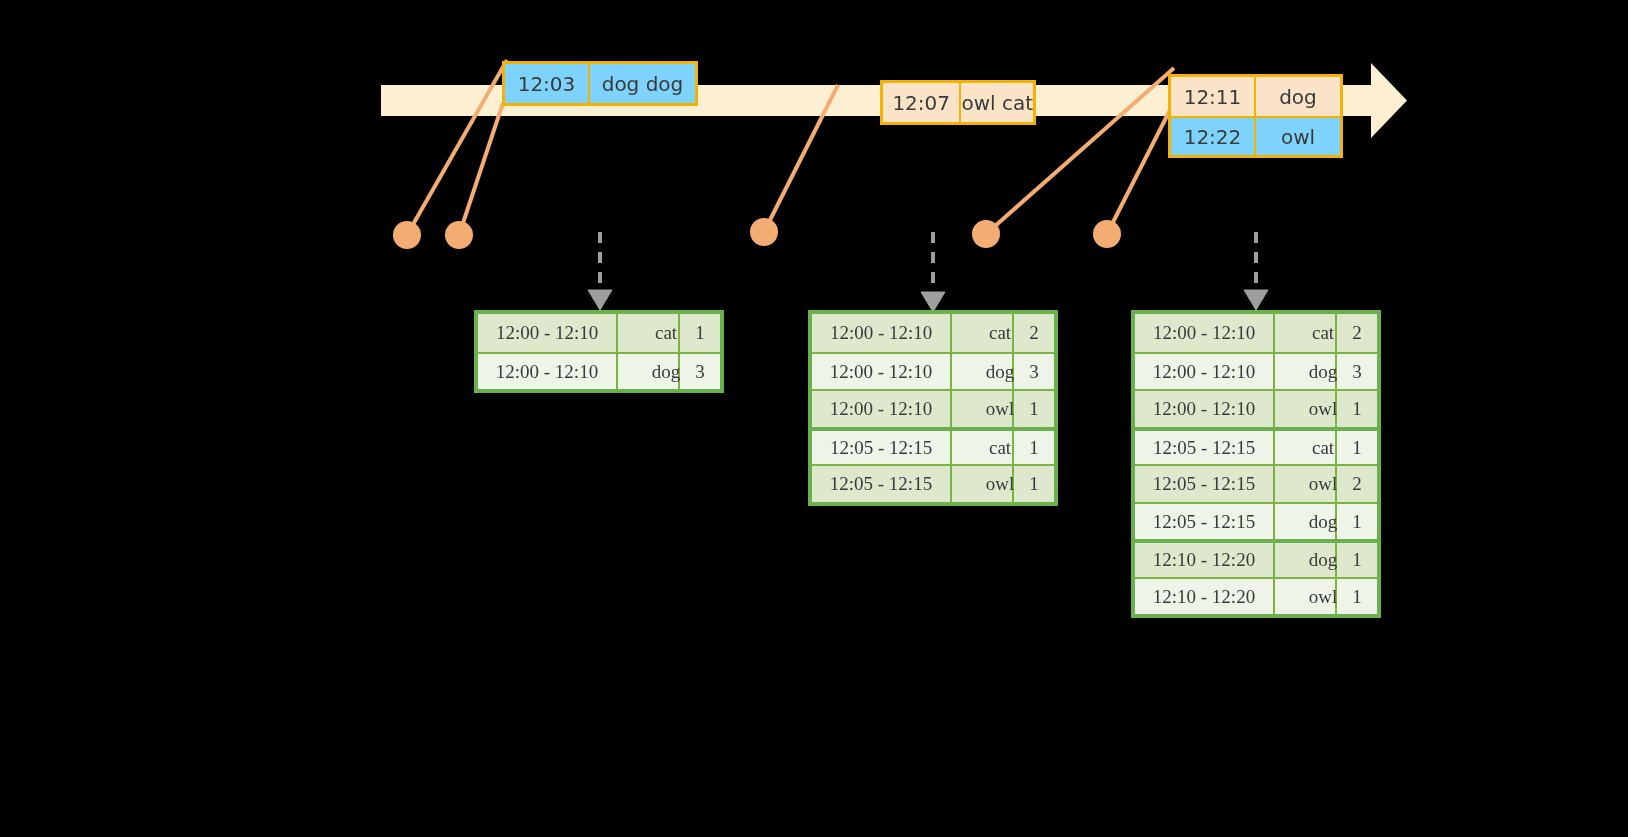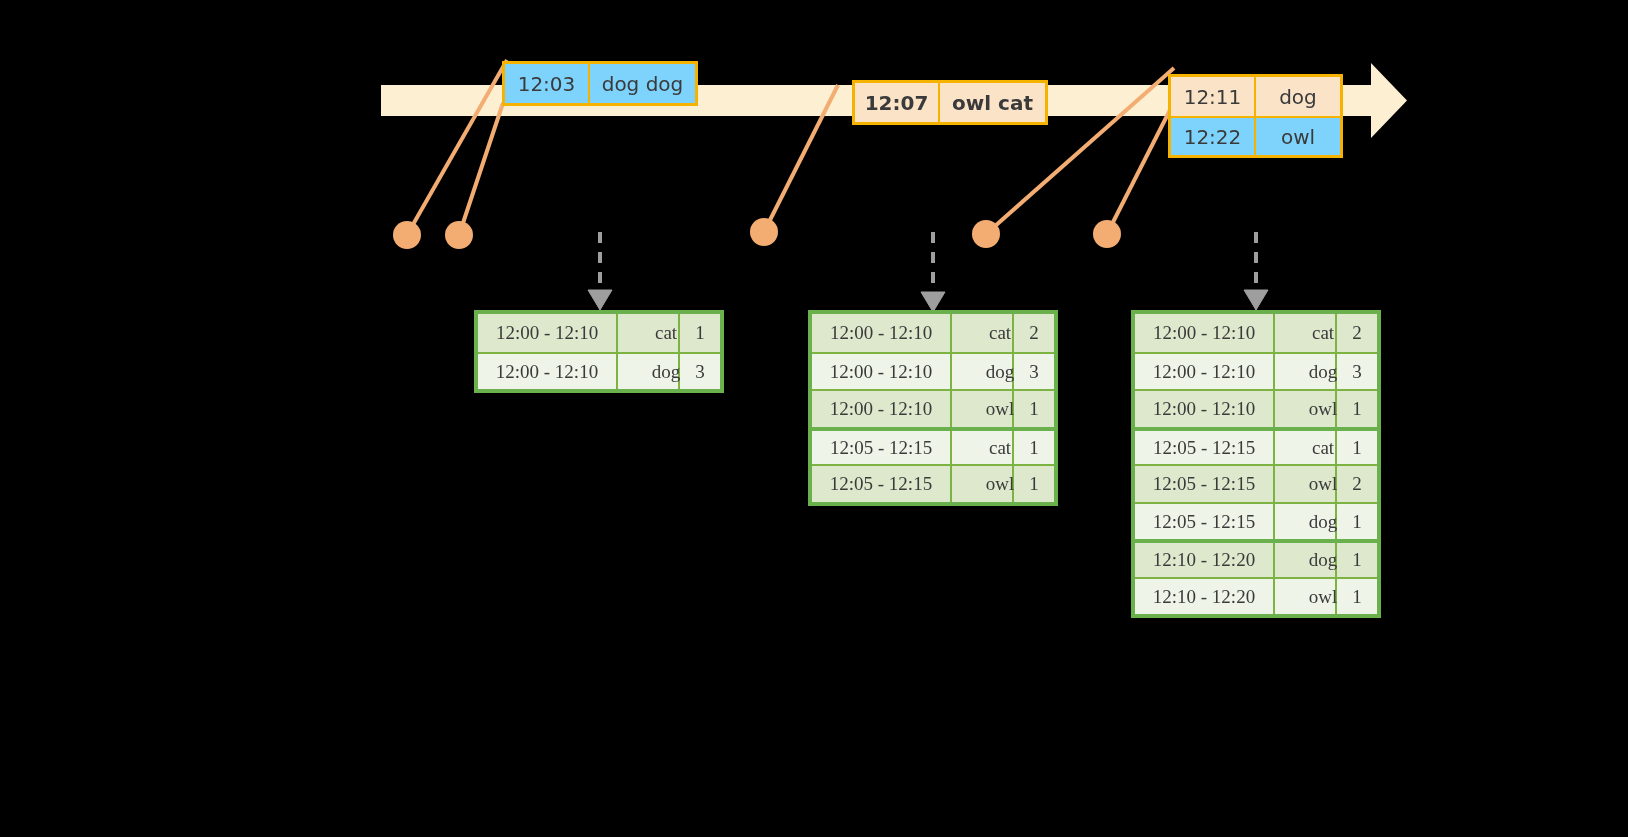--- a/index.html
+++ b/index.html
@@ -138,21 +138,21 @@
     </g>
   </svg>
 
   <div id="events-host">
       <div class="event-box" style="left: 502px; top: 61px; width: 196px;">
         <div class="event-row light">
           <div class="cell time">12:03</div>
           <div class="cell words">dog dog</div>
         </div>
       </div>
-      <div class="event-box" style="left: 852px; top: 80px; width: 196px; font-weight: bold;">
+      <div class="event-box" style="left: 880px; top: 80px; width: 156px;">
         <div class="event-row shade">
           <div class="cell time">12:07</div>
           <div class="cell words">owl cat</div>
         </div>
       </div>
       <div class="event-box" style="left: 1168px; top: 74px; width: 175px;">
         <div class="event-row shade">
           <div class="cell time">12:11</div>
           <div class="cell words">dog</div>
         </div>

